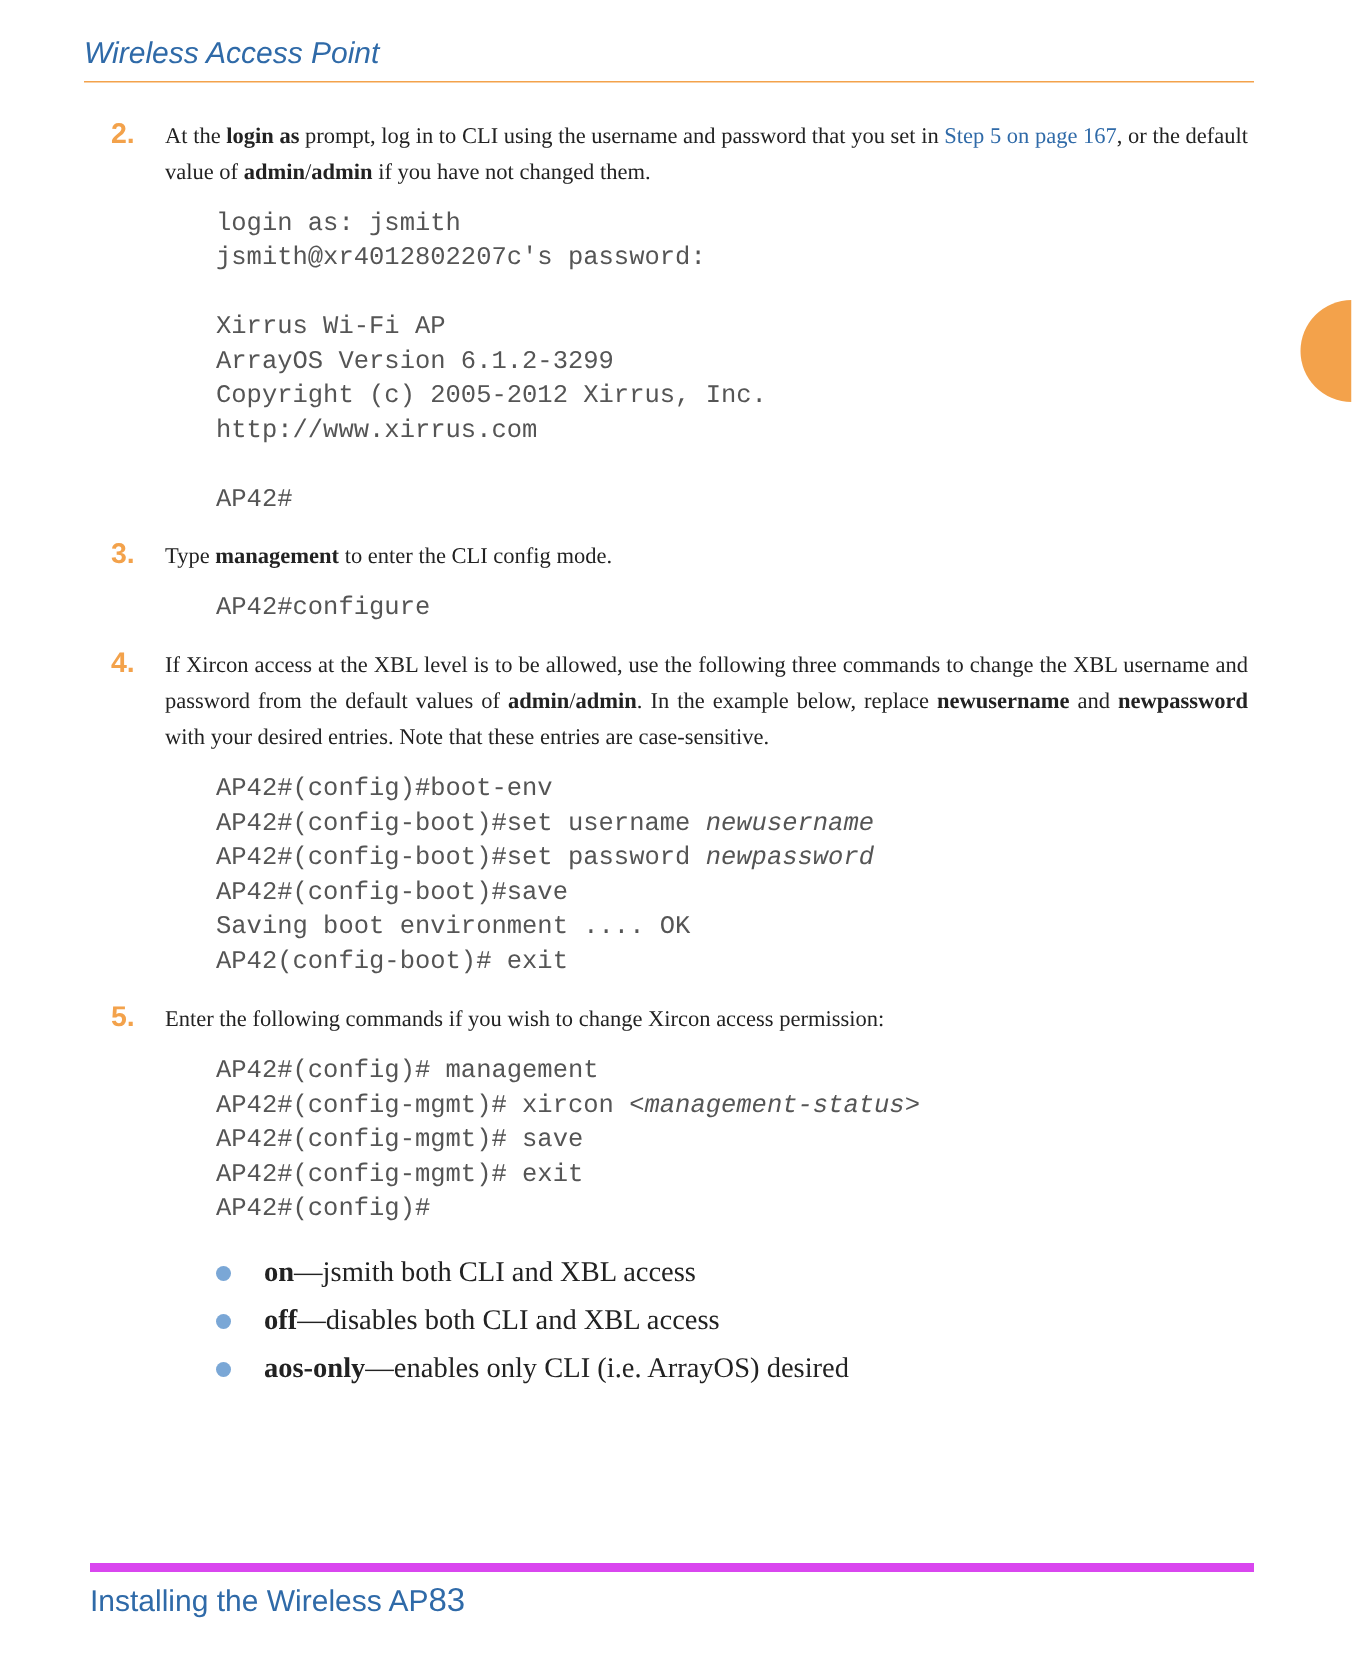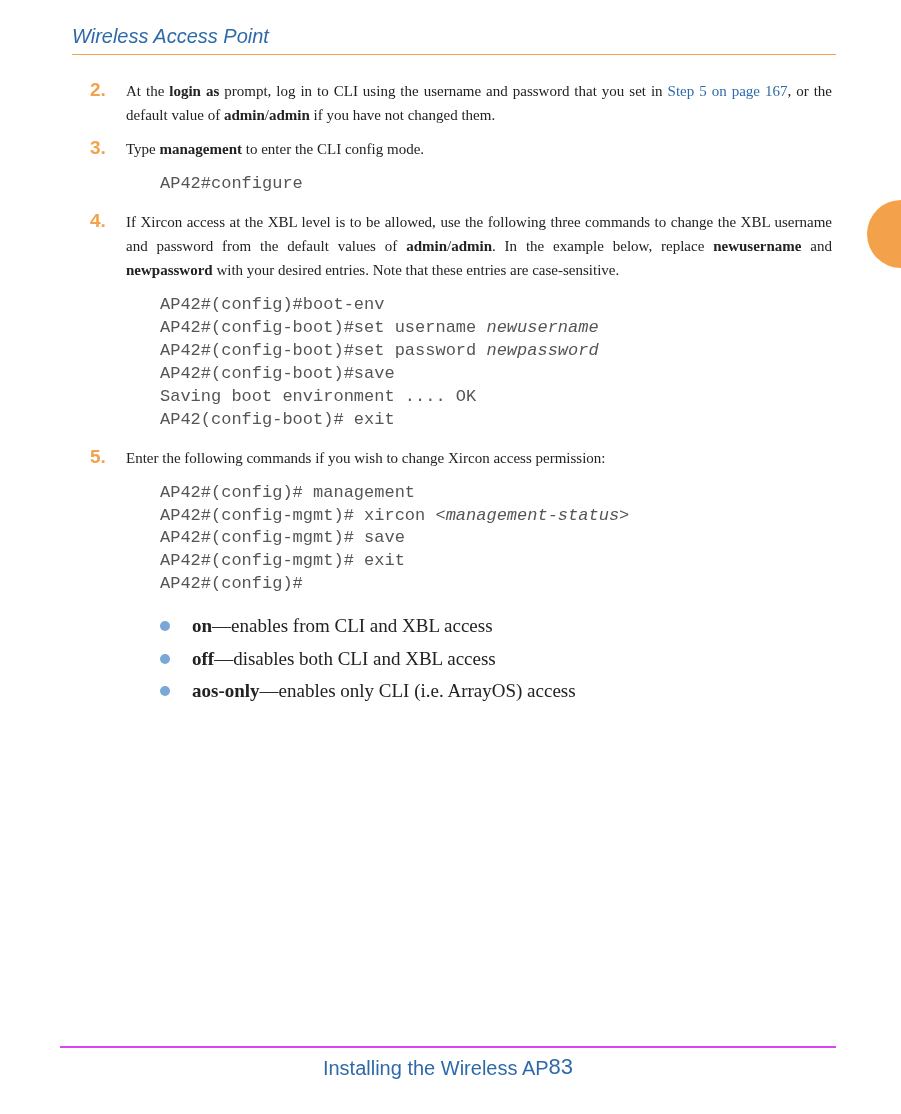--- a/index.html
+++ b/index.html
@@ -11,21 +11,21 @@
     background: #ffffff;
     font-family: "Palatino Linotype", "Book Antiqua", Palatino, Georgia, serif;
     color: #222;
     position: relative;
   }
   .page {
     position: relative;
     width: 901px;
     height: 1114px;
     box-sizing: border-box;
-    padding: 25px 65px 40px 72px;
+    padding: 25px 65px 40px 56px;
   }
   .running-head {
     color: #2f6aa8;
     font-size: 20px;
     font-style: italic;
     border-bottom: 1px solid #f3a24b;
     padding-bottom: 6px;
     margin-bottom: 24px;
     font-family: "Trebuchet MS", "Segoe UI", Arial, sans-serif;
   }
@@ -104,23 +104,23 @@
     background: #7aa7d6;
     border-radius: 50%;
   }
   ul.bullets b { font-weight: bold; }
   .footer {
     position: absolute;
     left: 60px;
     right: 65px;
     bottom: 34px;
     display: flex;
-    justify-content: center;
+    justify-content: flex-start;
     align-items: flex-end;
-    border-top: 2px solid #d946ef;
+    border-top: 6px solid #d946ef;
     padding-top: 6px;
     font-family: "Trebuchet MS", "Segoe UI", Arial, sans-serif;
   }
   .footer-left {
     color: #2f6aa8;
     font-size: 20px;
   }
   .footer-right {
     color: #2f6aa8;
     font-size: 22px;
@@ -137,20 +137,29 @@
 
   <div class="content">
 
     <div class="step">
       <div class="step-row">
         <div class="step-num">2.</div>
         <div class="step-body">
           <span>At the </span><b>login as</b><span> prompt, log in to CLI using the username and password that you set in </span><span class="link">Step 5 on page 167</span><span>, or the default value of </span><b>admin</b><span>/</span><b>admin</b><span> if you have not changed them.</span>
         </div>
       </div>
+      <pre class="code">login as: jsmith
+jsmith@xr4012802207c's password:
+
+Xirrus Wi-Fi AP
+ArrayOS Version 6.1.2-3299
+Copyright (c) 2005-2012 Xirrus, Inc.
+http://www.xirrus.com
+
+AP42#</pre>
     </div>
 
     <div class="step">
       <div class="step-row">
         <div class="step-num">3.</div>
         <div class="step-body">
           <span>Type </span><b>management</b><span> to enter the CLI config mode.</span>
         </div>
       </div>
       <pre class="code">AP42#configure</pre>
@@ -179,23 +188,23 @@
         </div>
       </div>
       <pre class="code"><span>AP42#(config)# management
 AP42#(config-mgmt)# xircon &lt;</span><span class="ital">management-status</span><span>&gt;
 AP42#(config-mgmt)# save
 AP42#(config-mgmt)# exit
 AP42#(config)#</span></pre>
 
 
       <ul class="bullets">
-        <li><b>on</b><span>—enables from CLI and XBL access</span></li>
+        <li><b>on</b><span>—jsmith both CLI and XBL access</span></li>
         <li><b>off</b><span>—disables both CLI and XBL access</span></li>
-        <li><b>aos-only</b><span>—enables only CLI (i.e. ArrayOS) access</span></li>
+        <li><b>aos-only</b><span>—enables only CLI (i.e. ArrayOS) desired</span></li>
       </ul>
     </div>
 
   </div>
 
   <div class="footer">
     <div class="footer-left">Installing the Wireless AP</div>
     <div class="footer-right">83</div>
   </div>
 

